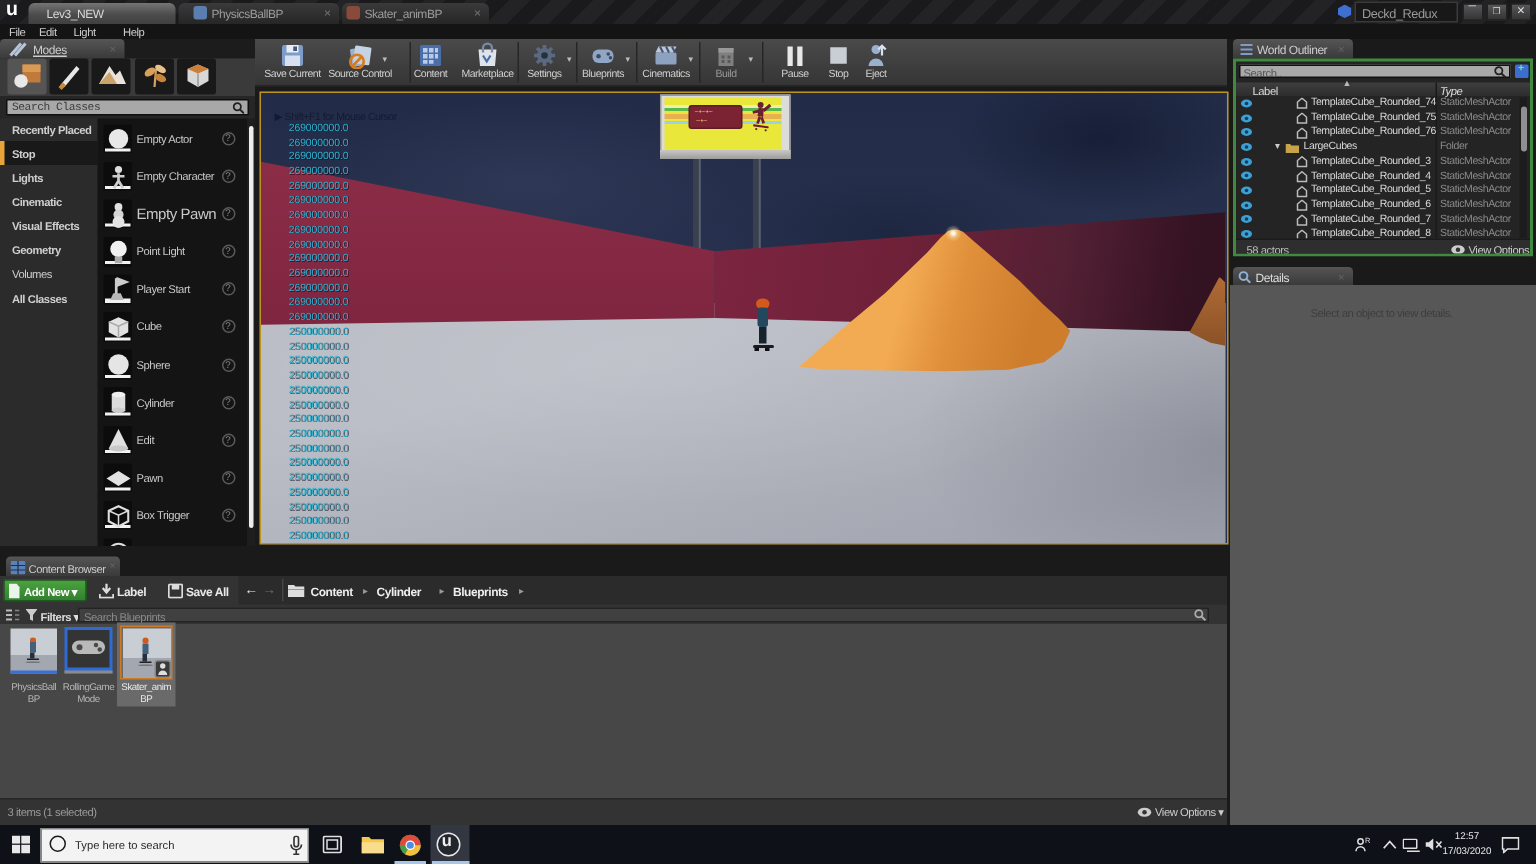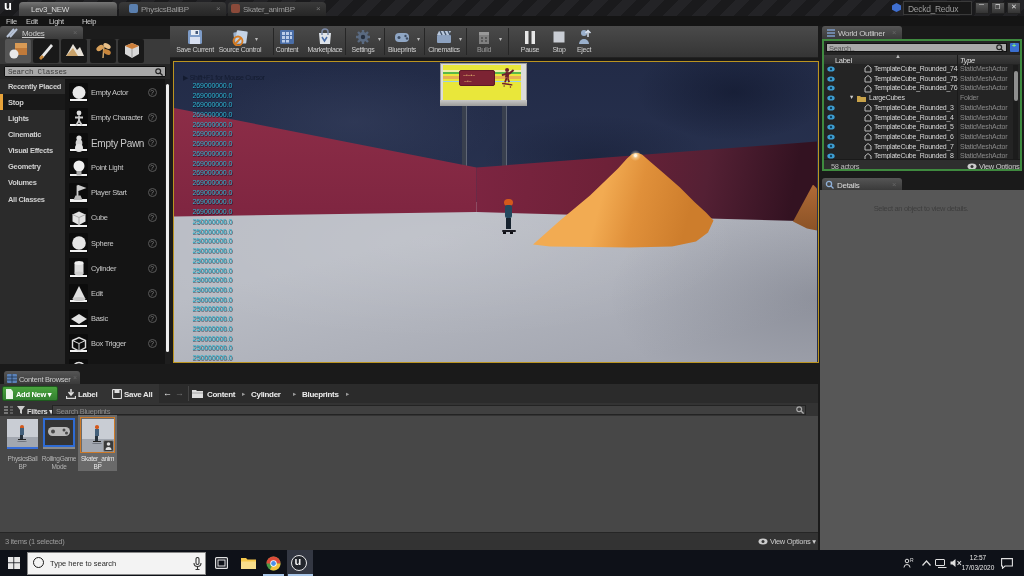--- a/index.html
+++ b/index.html
@@ -78,21 +78,21 @@
   </svg>
 <div class="ab" style="left:0;top:79px;width:64.5px;height:289px;background:#2b2b2b;"></div>
 <div class="tx" style="left:8px;top:81.8px;font-size:7.5px;color:#cfcfcf;letter-spacing:-0.3px;font-weight:700;">Recently Placed</div>
 <div class="ab" style="left:0;top:94.4px;width:64.5px;height:16px;background:#191919;"></div>
 <div class="ab" style="left:0;top:94.4px;width:2.5px;height:16px;background:#e8a33a;"></div>
 <div class="tx" style="left:8px;top:97.9px;font-size:7.5px;color:#cfcfcf;letter-spacing:-0.3px;font-weight:700;">Stop</div>
 <div class="tx" style="left:8px;top:114.0px;font-size:7.5px;color:#cfcfcf;letter-spacing:-0.3px;font-weight:700;">Lights</div>
 <div class="tx" style="left:8px;top:130.1px;font-size:7.5px;color:#cfcfcf;letter-spacing:-0.3px;font-weight:700;">Cinematic</div>
 <div class="tx" style="left:8px;top:146.2px;font-size:7.5px;color:#cfcfcf;letter-spacing:-0.3px;font-weight:700;">Visual Effects</div>
 <div class="tx" style="left:8px;top:162.3px;font-size:7.5px;color:#cfcfcf;letter-spacing:-0.3px;font-weight:700;">Geometry</div>
-<div class="tx" style="left:8px;top:178.4px;font-size:7.5px;color:#cfcfcf;letter-spacing:-0.3px;font-weight:700;text-align:right;">Volumes</div>
+<div class="tx" style="left:8px;top:178.4px;font-size:7.5px;color:#cfcfcf;letter-spacing:-0.3px;font-weight:400;text-align:right;">Volumes</div>
 <div class="tx" style="left:8px;top:194.5px;font-size:7.5px;color:#cfcfcf;letter-spacing:-0.3px;font-weight:700;">All Classes</div>
 <div class="ab" style="left:64.5px;top:79px;width:100.5px;height:289px;background:#141414;overflow:hidden;">
 <div class="ab" style="left:4px;top:3.700000000000001px;width:19.5px;height:19.5px;background:#0c0c0c;border-radius:1px;"></div>
 <div class="ab" style="left:5.5px;top:20.0px;width:16.5px;height:2.2px;background:#f2f2f2;"></div>
 <svg class="ab" style="left:5px;top:4.5px" width="18" height="18" viewBox="0 0 18 18">
       <circle cx="9" cy="8.5" r="6.5" fill="#e8e8e8"></circle>
     </svg>
 <div class="tx" style="left:26.5px;top:8.9px;font-size:7.5px;color:#c8c8c8;letter-spacing:-0.3px;">Empty Actor</div>
 <div class="ab" style="left:83px;top:8.9px;width:9px;height:9px;border:1px solid #5a5a5a;border-radius:50%;color:#888;font-size:6.5px;text-align:center;line-height:8px;">?</div>
 <div class="ab" style="left:4px;top:28.8px;width:19.5px;height:19.5px;background:#0c0c0c;border-radius:1px;"></div>
@@ -159,21 +159,21 @@
       <path d="M9 2 L15.5 15 L2.5 15Z" fill="#e0e0e0"></path>
       <ellipse cx="9" cy="15" rx="6.5" ry="2" fill="#c8c8c8"></ellipse>
     </svg>
 <div class="tx" style="left:26.5px;top:209.70000000000002px;font-size:7.5px;color:#c8c8c8;letter-spacing:-0.3px;">Edit</div>
 <div class="ab" style="left:83px;top:209.70000000000002px;width:9px;height:9px;border:1px solid #5a5a5a;border-radius:50%;color:#888;font-size:6.5px;text-align:center;line-height:8px;">?</div>
 <div class="ab" style="left:4px;top:229.60000000000002px;width:19.5px;height:19.5px;background:#0c0c0c;border-radius:1px;"></div>
 <div class="ab" style="left:5.5px;top:245.9px;width:16.5px;height:2.2px;background:#f2f2f2;"></div>
 <svg class="ab" style="left:5px;top:230.4px" width="18" height="18" viewBox="0 0 18 18">
       <path d="M9 5 L17 10 L9 15 L1 10Z" fill="#e2e2e2"></path>
     </svg>
-<div class="tx" style="left:26.5px;top:234.8px;font-size:7.5px;color:#c8c8c8;letter-spacing:-0.3px;">Basic</div>
+<div class="tx" style="left:26.5px;top:234.8px;font-size:7.5px;color:#c8c8c8;letter-spacing:-0.3px;">Pawn</div>
 <div class="ab" style="left:83px;top:234.8px;width:9px;height:9px;border:1px solid #5a5a5a;border-radius:50%;color:#888;font-size:6.5px;text-align:center;line-height:8px;">?</div>
 <div class="ab" style="left:4px;top:254.7px;width:19.5px;height:19.5px;background:#0c0c0c;border-radius:1px;"></div>
 <div class="ab" style="left:5.5px;top:271.0px;width:16.5px;height:2.2px;background:#f2f2f2;"></div>
 <svg class="ab" style="left:5px;top:255.49999999999997px" width="18" height="18" viewBox="0 0 18 18">
       <path d="M2.5 5.5 L9 2.5 L15.5 5.5 L15.5 12.5 L9 16 L2.5 12.5Z" fill="none" stroke="#ddd" stroke-width="1.4"></path>
       <path d="M2.5 5.5 L9 8.5 L15.5 5.5 M9 8.5 L9 16" stroke="#ddd" fill="none"></path>
     </svg>
 <div class="tx" style="left:26.5px;top:259.9px;font-size:7.5px;color:#c8c8c8;letter-spacing:-0.3px;">Box Trigger</div>
 <div class="ab" style="left:83px;top:259.9px;width:9px;height:9px;border:1px solid #5a5a5a;border-radius:50%;color:#888;font-size:6.5px;text-align:center;line-height:8px;">?</div>
 <div class="ab" style="left:4px;top:279.8px;width:19.5px;height:19.5px;background:#0c0c0c;border-radius:1px;"></div>

